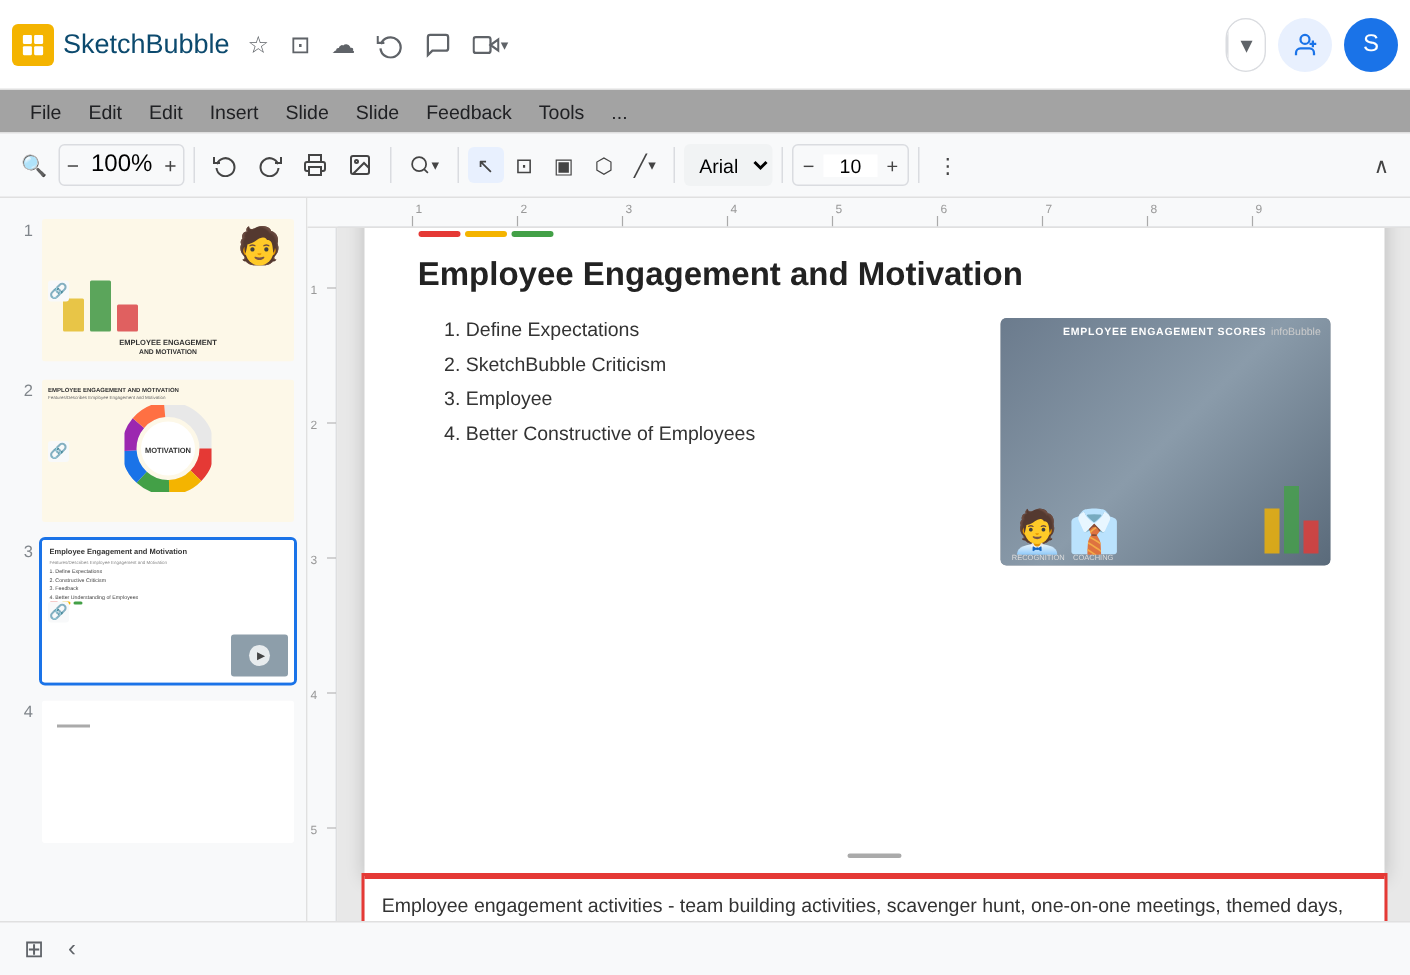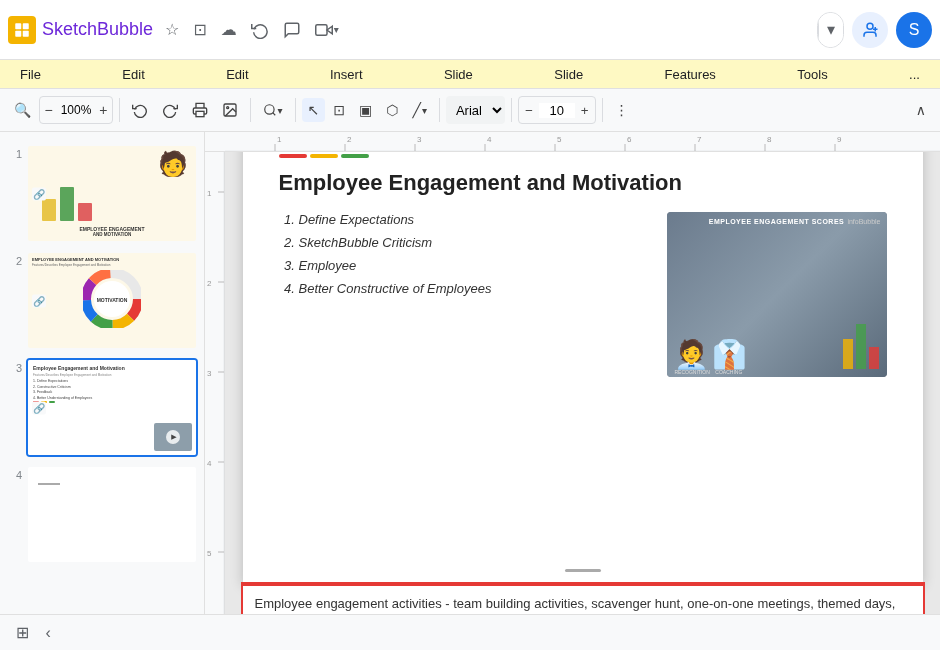--- a/index.html
+++ b/index.html
@@ -6,37 +6,37 @@
     body { font-family: 'Arial', sans-serif; background: #f8f9fa; width: 940px; height: 650px; overflow: hidden; display: flex; flex-direction: column; }
 
     
     .top-bar {
       display: flex; align-items: center; background: #fff;
       padding: 0 8px; height: 60px; border-bottom: 1px solid #e0e0e0;
       gap: 6px; flex-shrink: 0;
     }
     .app-icon { width: 28px; height: 28px; background: #f4b400; border-radius: 4px; display: flex; align-items: center; justify-content: center; flex-shrink: 0; }
     .app-icon svg { width: 18px; height: 18px; }
-    .app-title { font-size: 18px; font-weight: 500; color: #6d28d9; margin-right: 2px; }
+    .app-title { font-size: 18px; font-weight: 500; color: #0c4a6e; margin-right: 2px; }
     .icon-btn { background: none; border: none; cursor: pointer; color: #5f6368; padding: 4px; border-radius: 50%; display: flex; align-items: center; justify-content: center; font-size: 16px; }
     .spacer { flex: 1; }
     .toolbar-right { display: flex; align-items: center; gap: 8px; }
     .slideshow-btn {
       display: flex; align-items: center; border: 1.5px solid #dadce0; border-radius: 20px;
       overflow: hidden; height: 36px;
     }
     .slideshow-label { padding: 0 16px; font-size: 14px; font-weight: 500; color: #202124; cursor: pointer; background: #fff; border: none; height: 100%; }
     .slideshow-arrow { padding: 0 8px; border-left: 1px solid #dadce0; height: 100%; display: flex; align-items: center; cursor: pointer; background: #fff; color: #5f6368; }
     .user-add-btn { width: 36px; height: 36px; border-radius: 50%; background: #e8f0fe; display: flex; align-items: center; justify-content: center; cursor: pointer; color: #1a73e8; font-size: 18px; }
     .avatar { width: 36px; height: 36px; border-radius: 50%; background: #1a73e8; display: flex; align-items: center; justify-content: center; color: #fff; font-size: 16px; font-weight: 500; cursor: pointer; }
 
     
     .menu-bar {
-      display: flex; align-items: center; background: #fef9c3;
-      padding: 0 12px; height: 28px; gap: 2px; flex-shrink: 0; justify-content: space-between;
+      display: flex; align-items: center; background: #a3a3a3;
+      padding: 0 12px; height: 28px; gap: 2px; flex-shrink: 0;
     }
     .menu-item { font-size: 13px; color: #202124; padding: 2px 8px; cursor: pointer; border-radius: 4px; }
 
     
     .toolbar {
       display: flex; align-items: center; background: #f8f9fa;
       padding: 4px 8px; height: 44px; border-top: 1px solid #e0e0e0;
       border-bottom: 1px solid #e0e0e0; gap: 2px; flex-shrink: 0;
     }
     .tb-btn { background: none; border: none; cursor: pointer; color: #444; padding: 4px 6px; border-radius: 4px; font-size: 14px; display: flex; align-items: center; gap: 2px; }
@@ -70,21 +70,21 @@
       background: #fff; width: 680px; height: 460px;
       box-shadow: 0 2px 12px rgba(0,0,0,0.2);
       position: relative; padding: 30px 36px;
       display: flex; flex-direction: column;
     }
     .slide-accent-bar { display: flex; gap: 3px; margin-bottom: 12px; }
     .accent-seg { height: 4px; width: 28px; border-radius: 2px; }
     .slide-title { font-size: 22px; font-weight: 700; color: #222; margin-bottom: 16px; }
     .slide-content { display: flex; gap: 24px; flex: 1; }
     .slide-list { flex: 1; }
-    .slide-list ol { margin-left: 20px; font-style: italic; }
+    .slide-list ol { margin-left: 32px; }
     .slide-list ol li { font-size: 13px; color: #333; margin-bottom: 8px; }
     .slide-video { width: 220px; height: 165px; background: #7a8490; border-radius: 4px; overflow: hidden; display: flex; align-items: center; justify-content: center; position: relative; cursor: pointer; }
     .play-btn { width: 52px; height: 52px; border-radius: 50%; background: rgba(255,255,255,0.85); display: flex; align-items: center; justify-content: center; }
     .play-triangle { width: 0; height: 0; border-top: 14px solid transparent; border-bottom: 14px solid transparent; border-left: 22px solid #444; margin-left: 4px; }
     .video-watermark { position: absolute; top: 6px; right: 6px; font-size: 7px; color: #ccc; }
 
     
     .notes-area {
       background: #fff; border-top: 2px solid #e53935;
       min-height: 58px; padding: 8px 12px; position: relative;
@@ -148,30 +148,30 @@
   </div>
 </div>
 
 <div class="menu-bar">
   <span class="menu-item">File</span>
   <span class="menu-item">Edit</span>
   <span class="menu-item">Edit</span>
   <span class="menu-item">Insert</span>
   <span class="menu-item">Slide</span>
   <span class="menu-item">Slide</span>
-  <span class="menu-item">Features</span>
+  <span class="menu-item">Feedback</span>
   <span class="menu-item">Tools</span>
   <span class="menu-item">...</span>
 </div>
 
 <div class="toolbar">
   <button class="tb-btn">🔍</button>
   <div style="display:flex; align-items:center; border:1px solid #dadce0; border-radius:4px; height:28px; overflow:hidden;">
     <button class="tb-btn" style="border:none; padding:0 4px;">−</button>
-    <span style="font-size:12px; padding:0 4px;">100%</span>
+    <span style="font-size:16px; padding:0 4px;">100%</span>
     <button class="tb-btn" style="border:none; padding:0 4px;">+</button>
   </div>
   <div class="tb-divider"></div>
   <button class="tb-btn">
     <svg width="16" height="16" viewBox="0 0 24 24" fill="none" stroke="currentColor" stroke-width="2">
         <polyline points="1 4 1 10 7 10"></polyline>
         <path d="M3.51 15a9 9 0 1 0 .49-3.87"></path>
       </svg>
   </button>
   <button class="tb-btn">

